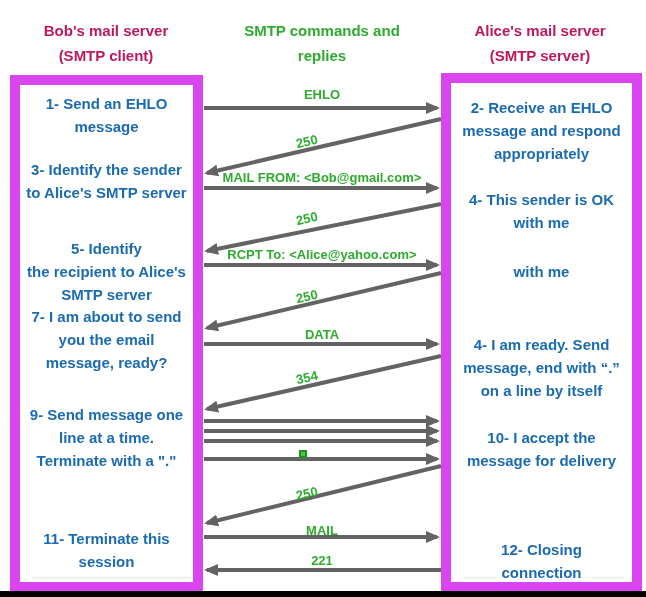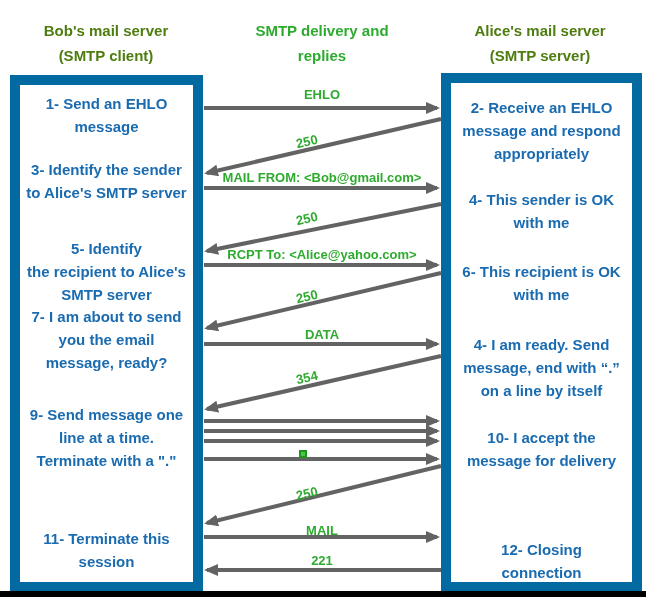--- a/index.html
+++ b/index.html
@@ -1,47 +1,47 @@
 <!DOCTYPE html>
 <html><head>
 <meta charset="utf-8">
 <style>
   html,body{margin:0;padding:0;background:#fff;}
   .canvas{
     position:relative;width:646px;height:597px;background:#ffffff;overflow:hidden;
     font-family:"Liberation Sans",sans-serif;font-weight:bold;
   }
   
-  .hdr{position:absolute;top:18px;text-align:center;font-size:15px;line-height:25px;color:#4d7c0f;}
+  .hdr{position:absolute;top:18px;text-align:center;font-size:15px;line-height:25px;color:#be185d;}
   .hdr-left{left:0;width:212px;}
   .hdr-center{left:203px;width:238px;color:#2eab2e;}
   .hdr-right{left:434px;width:212px;}
   
-  .box{position:absolute;background:#fff;border:10px solid #0369a1;}
+  .box{position:absolute;background:#fff;border:10px solid #d946ef;}
   .client-box{left:10px;top:75px;width:173px;height:497px;}
   .server-box{left:441px;top:73px;width:181px;height:499px;}
   .step{position:absolute;left:0;width:100%;text-align:center;color:#1a6bb0;font-size:15px;line-height:23px;}
   
   .mlabel{position:absolute;left:203px;width:238px;text-align:center;color:#2eab2e;font-size:13px;line-height:14px;white-space:nowrap;}
   .rot{left:188px;transform:rotate(-13deg);}
   .arrows{position:absolute;left:0;top:0;}
   .dot-sq{position:absolute;left:299px;top:450px;width:8px;height:8px;background:#4cc44c;border:2px solid #1f941f;box-sizing:border-box;}
   .bottom-bar{position:absolute;left:0;top:591px;width:646px;height:6px;background:#000;}
 </style>
 </head>
 <body>
 
 <div class="canvas">
 
   <div class="hdr hdr-left">
     <div>Bob's mail server</div>
     <div>(SMTP client)</div>
   </div>
   <div class="hdr hdr-center">
-    <div>SMTP delivery and</div>
+    <div>SMTP commands and</div>
     <div>replies</div>
   </div>
   <div class="hdr hdr-right">
     <div>Alice's mail server</div>
     <div>(SMTP server)</div>
   </div>
 
   <div class="box client-box">
     <div class="step" style="top:7px">
       <div>1- Send an EHLO</div>
@@ -76,21 +76,20 @@
     <div class="step" style="top:13px">
       <div>2- Receive an EHLO</div>
       <div>message and respond</div>
       <div>appropriately</div>
     </div>
     <div class="step" style="top:105px">
       <div>4- This sender is OK</div>
       <div>with me</div>
     </div>
     <div class="step" style="top:177px">
-      <div>6- This recipient is OK</div>
       <div>with me</div>
     </div>
     <div class="step" style="top:250px">
       <div>4-  I am ready. Send</div>
       <div>message, end with “.”</div>
       <div>on a line by itself</div>
     </div>
     <div class="step" style="top:343px">
       <div>10-  I accept the</div>
       <div>message for delivery</div>

